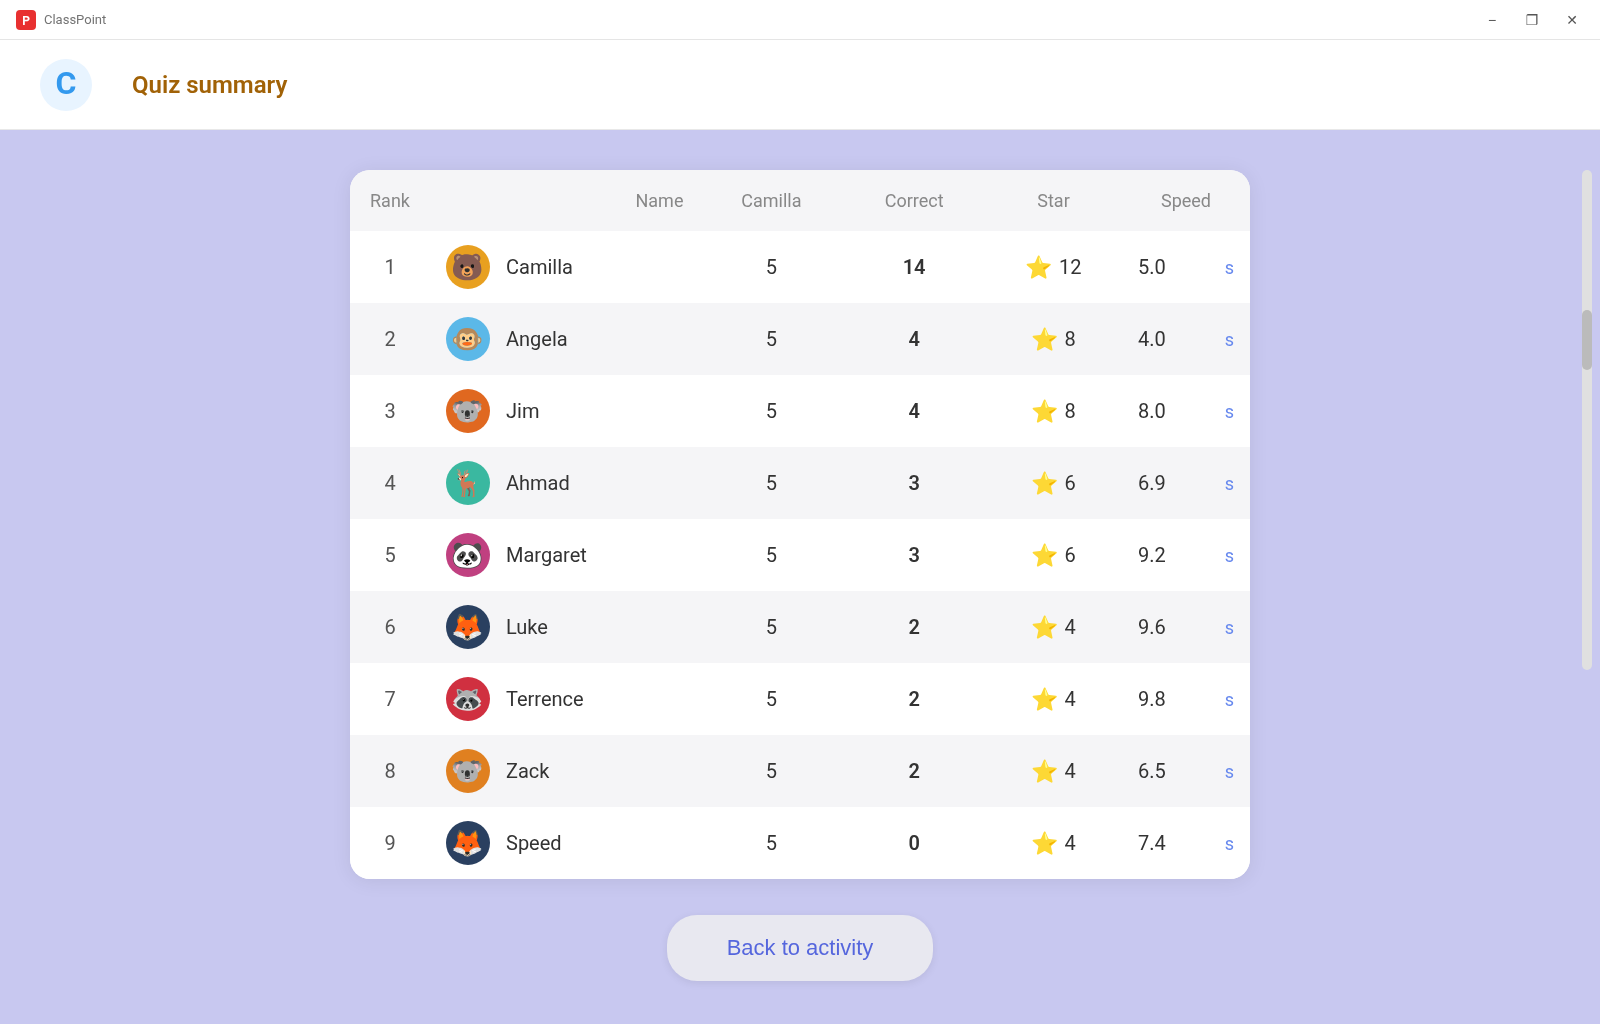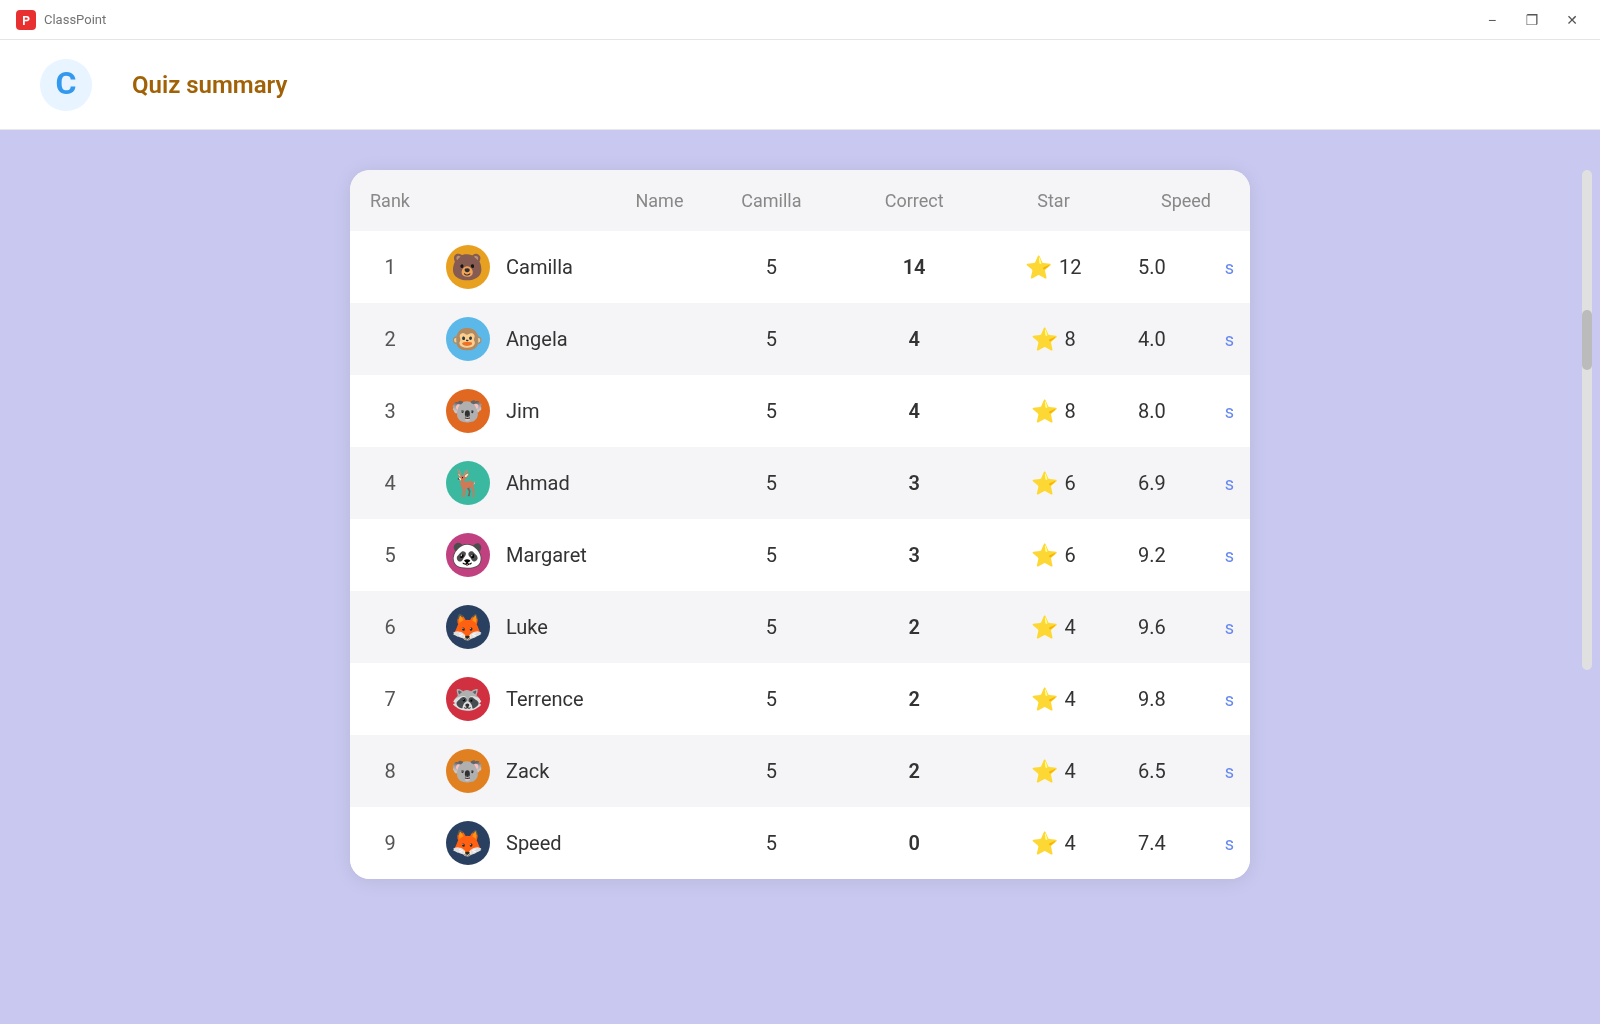--- a/index.html
+++ b/index.html
@@ -504,14 +504,15 @@
         <div class="speed-cell">
           <span>7.4</span>
           <span class="speed-s"> s</span>
         </div>
       </td>
     </tr>
         </tbody>
     </table>
   </div>
 
+  <button class="back-btn">Back to activity</button>
 
 </div>
 
 </body></html>

